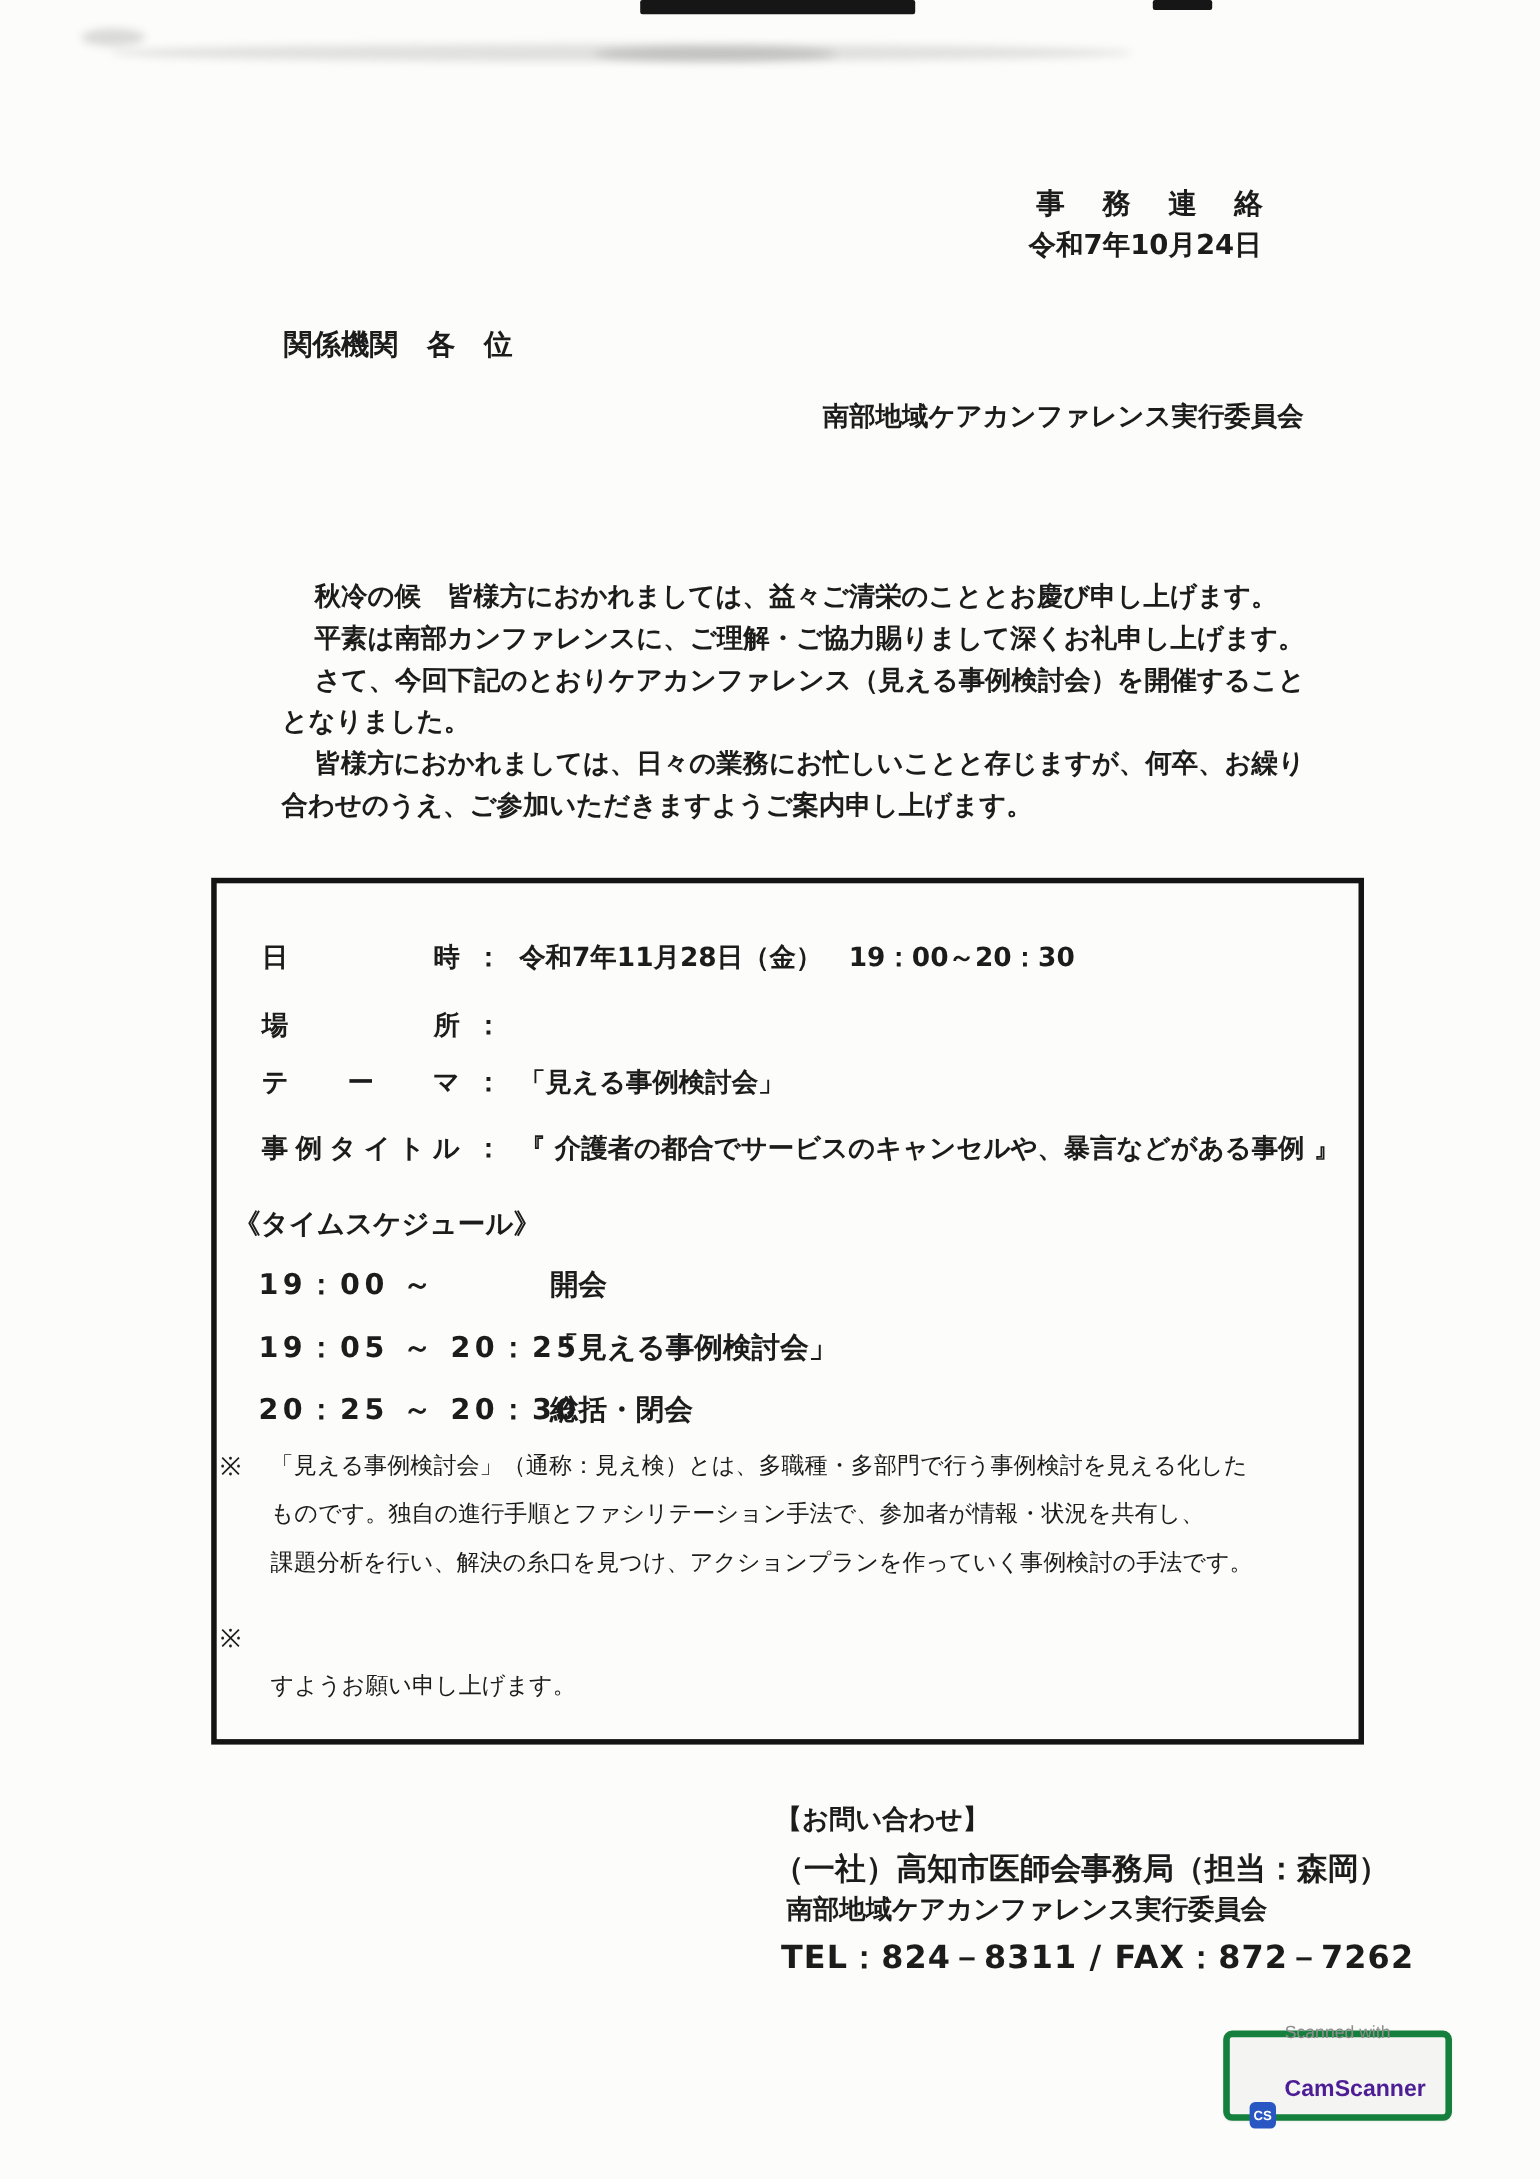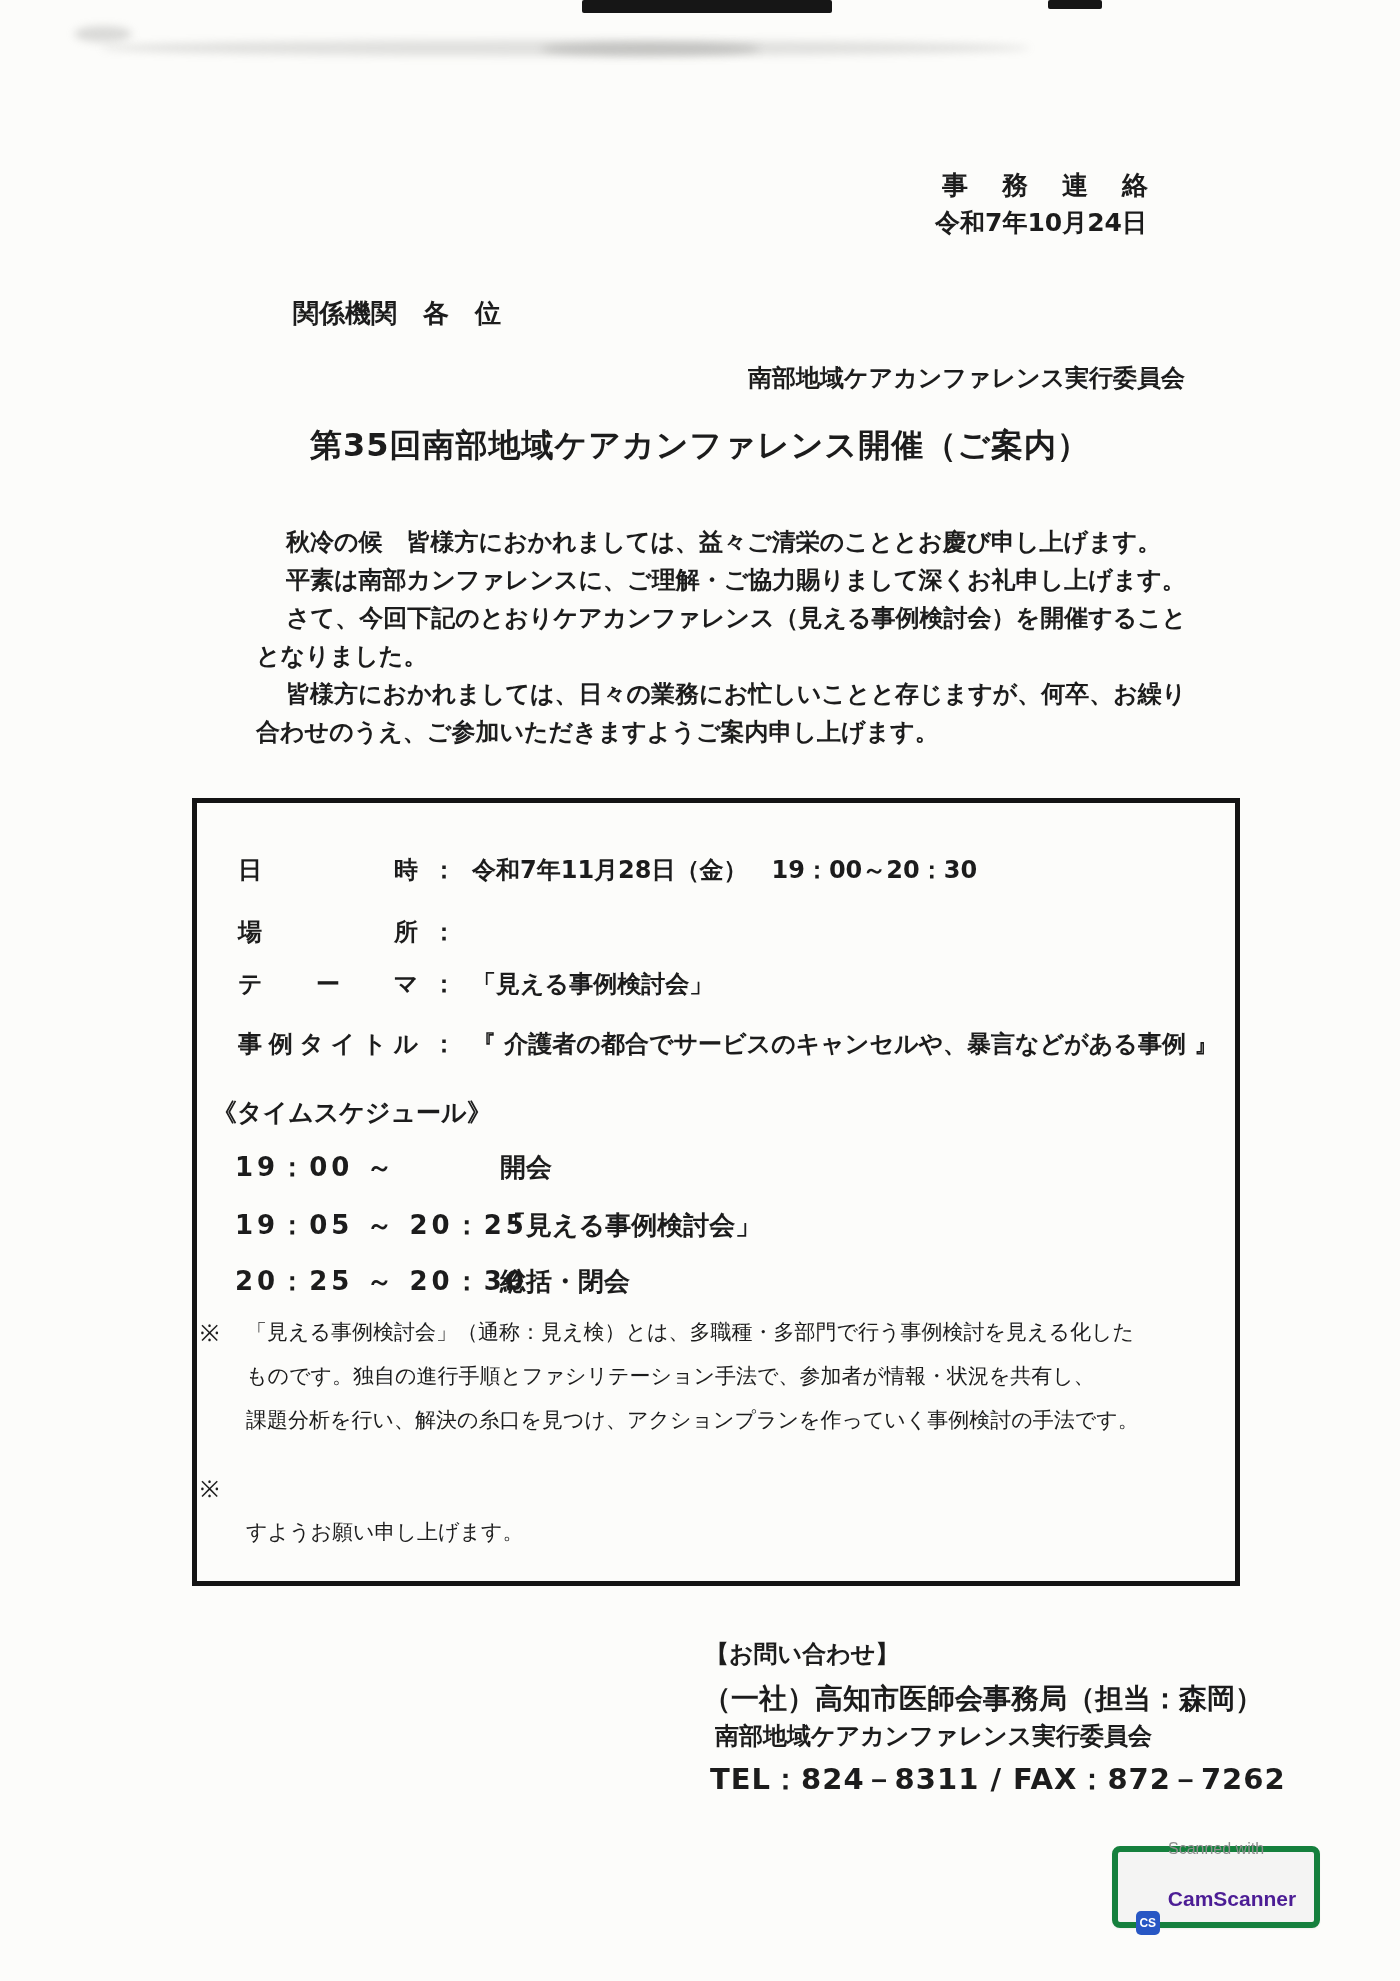--- a/index.html
+++ b/index.html
@@ -16,21 +16,21 @@
   .gothic { font-family:"DejaVu Sans","Liberation Sans",sans-serif; font-weight:600; }
   .mincho { font-family:"DejaVu Serif","Liberation Serif",serif; font-weight:400; }
 
   
   .bar-artifact { position:absolute; background:#161616; border-radius:2px; }
   .smudge { position:absolute; background:#9a9a98; filter:blur(4px); border-radius:50%; }
 
   
   .notice-type { left:942px; top:168px; font-size:26px; letter-spacing:4px; font-weight:700; }
   .doc-date    { left:935px; top:206px; font-size:25px; }
-  .recipient   { left:258px; top:296px; font-size:26px; font-weight:700;margin-left:35px; }
+  .recipient   { left:258px; top:296px; font-size:26px; font-weight:700; }
   .sender      { left:748px; top:362px; font-size:24px; }
   .page-title  { left:0; right:0; top:424px; text-align:center; font-size:32px; font-weight:700; letter-spacing:1px; }
 
   
   .bline { font-size:24px; line-height:1.2; }
   .bl0 { left:286px; top:528px; }
   .bl1 { left:286px; top:566px; }
   .bl2 { left:286px; top:604px; }
   .bl3 { left:256px; top:642px; }
   .bl4 { left:286px; top:680px; }
@@ -103,21 +103,20 @@
   <div class="bar-artifact" style="left:1048px; top:0; width:54px; height:9px;"></div>
   <div class="smudge" style="left:100px; top:40px; width:930px; height:16px; opacity:0.28;"></div>
   <div class="smudge" style="left:540px; top:42px; width:220px; height:14px; opacity:0.42;"></div>
   <div class="smudge" style="left:74px; top:26px; width:58px; height:16px; opacity:0.35;"></div>
 
   <div class="abs gothic notice-type">事　務　連　絡</div>
   <div class="abs gothic doc-date">令和7年10月24日</div>
   <div class="abs gothic recipient">関係機関　各　位</div>
   <div class="abs gothic sender">南部地域ケアカンファレンス実行委員会</div>
 
-  <div class="abs gothic page-title">第35回南部地域ケアカンファレンス開催（ご案内）</div>
 
   <div class="abs gothic bline bl0">秋冷の候　皆様方におかれましては、益々ご清栄のこととお慶び申し上げます。</div>
   <div class="abs gothic bline bl2">さて、今回下記のとおりケアカンファレンス（見える事例検討会）を開催すること</div>
   <div class="abs gothic bline bl1">平素は南部カンファレンスに、ご理解・ご協力賜りまして深くお礼申し上げます。</div>
   <div class="abs gothic bline bl3">となりました。</div>
   <div class="abs gothic bline bl4">皆様方におかれましては、日々の業務にお忙しいことと存じますが、何卒、お繰り</div>
   <div class="abs gothic bline bl5">合わせのうえ、ご参加いただきますようご案内申し上げます。</div>
 
   <div class="details-box"></div>
 

